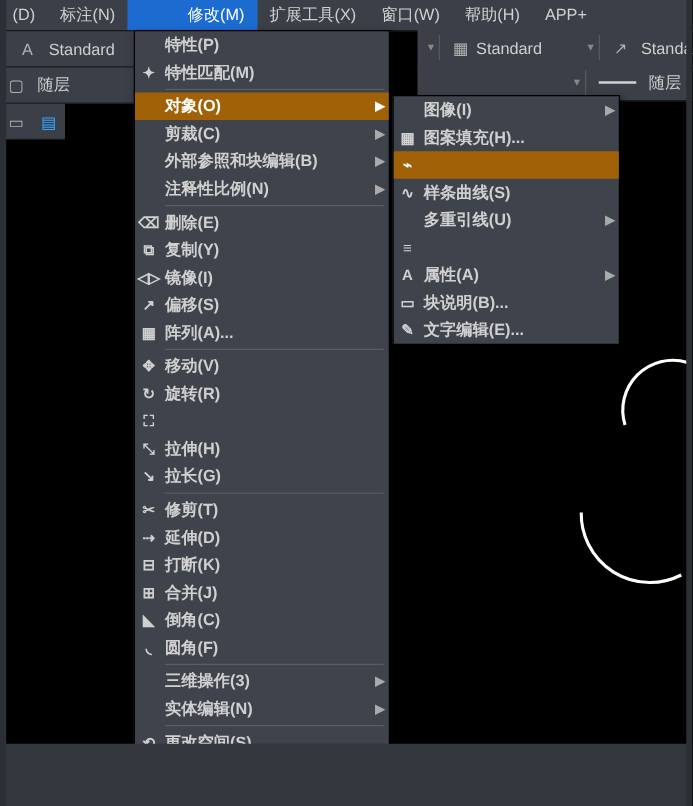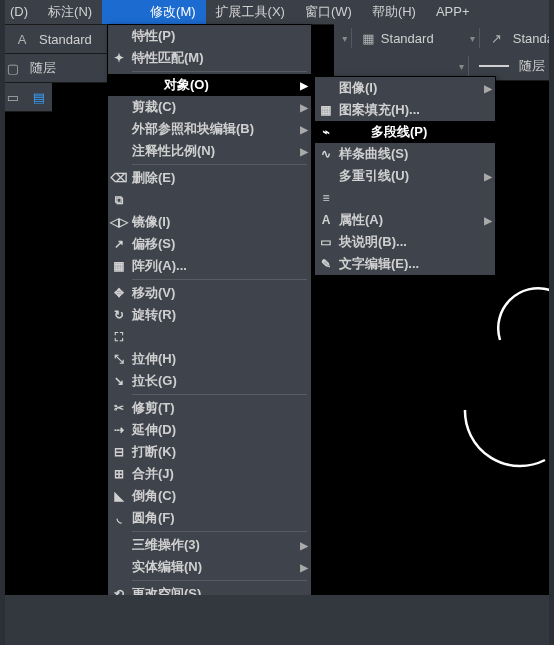--- a/index.html
+++ b/index.html
@@ -8,21 +8,21 @@
   .menu-item.active { background: #1c6bd0; color: #fff; padding-left: 48px; }
   .toolbar { display: flex; align-items: center; background: #3b4048; height: 28px; border-bottom: 1px solid #1a1a1a; }
   .toolbar-icon { width: 22px; height: 22px; margin: 0 2px; display: inline-flex; align-items: center; justify-content: center; color: #b0b0b0; }
   .toolbar-sep { width: 1px; height: 20px; background: #55595f; margin: 0 4px; }
   .toolbar-text { color: #d0d0d0; margin-left: 4px; }
   .drop-arrow::after { content: "▾"; font-size: 10px; color: #888; margin-left: auto; }
   .drop-field { display: flex; align-items: center; height: 22px; }
 
   .dropdown { position: absolute; background: #3f444c; border: 1px solid #000; box-shadow: 2px 2px 6px rgba(0,0,0,.5); }
   .dropdown-row { display: flex; align-items: center; height: 22px; color: #d0d0d0; position: relative; font-weight: bold; }
-  .dropdown-row.highlight { background: #000000; color: #fff; gap: 32px; }
+  .dropdown-row.highlight { background: #a16207; color: #fff; }
   .dd-iconcol { width: 22px; display: inline-flex; align-items: center; justify-content: center; font-size: 12px; color: #aiabb2; }
   .dd-label { flex: 1; padding-left: 2px; white-space: nowrap; }
   .dd-arrow { width: 14px; text-align: center; font-size: 10px; color: #aaa; }
   .dropdown-row.highlight .dd-arrow { color: #fff; }
   .dd-sep { height: 1px; background: #585c63; margin: 2px 4px 2px 24px; }
 
   .toolbar-right-panel { position: absolute; left: 334px; top: 24px; width: 220px; height: 28px; background: #3b4048; display: flex; align-items: center; border-bottom: 1px solid #1a1a1a; }
   .toolbar-right-panel2 { position: absolute; left: 334px; top: 52px; width: 220px; height: 28px; background: #3b4048; display: flex; align-items: center; border-bottom: 1px solid #1a1a1a; }
   .bottom-bar { position: absolute; left: 0; right: 0; bottom: 0; height: 50px; background: #33373e; }
   svg.arc { position: absolute; }
@@ -107,20 +107,21 @@
       <span class="dd-arrow">▶</span>
     </div>
     <div class="dd-sep"></div>
     <div class="dropdown-row">
       <span class="dd-iconcol">⌫</span>
       <span class="dd-label">删除(E)</span>
       <span class="dd-arrow"></span>
     </div>
     <div class="dropdown-row">
       <span class="dd-iconcol">⧉</span>
+      <span class="dd-label">复制(Y)</span>
       <span class="dd-arrow"></span>
     </div>
     <div class="dropdown-row">
       <span class="dd-iconcol">◁▷</span>
       <span class="dd-label">镜像(I)</span>
       <span class="dd-arrow"></span>
     </div>
     <div class="dropdown-row">
       <span class="dd-iconcol">↗</span>
       <span class="dd-label">偏移(S)</span>
@@ -217,21 +218,20 @@
       <span class="dd-label">图像(I)</span>
       <span class="dd-arrow">▶</span>
     </div>
     <div class="dropdown-row">
       <span class="dd-iconcol">▦</span>
       <span class="dd-label">图案填充(H)...</span>
       <span class="dd-arrow"></span>
     </div>
     <div class="dropdown-row highlight">
       <span class="dd-iconcol">⌁</span>
-      <span class="dd-label">多段线(P)</span>
       <span class="dd-arrow"></span>
     </div>
     <div class="dropdown-row">
       <span class="dd-iconcol">∿</span>
       <span class="dd-label">样条曲线(S)</span>
       <span class="dd-arrow"></span>
     </div>
     <div class="dropdown-row">
       <span class="dd-iconcol"></span>
       <span class="dd-label">多重引线(U)</span>

